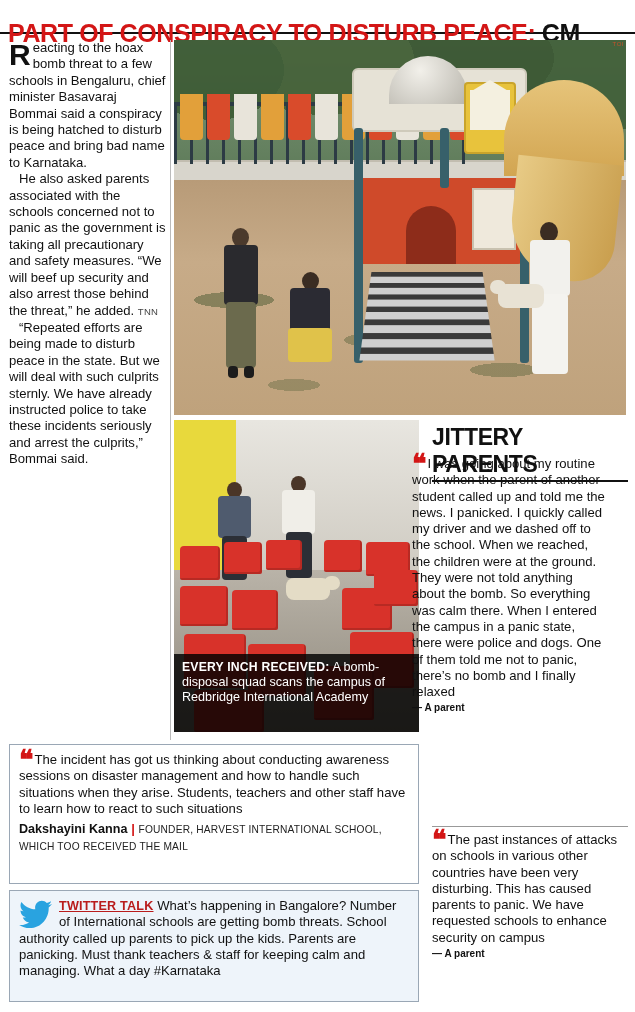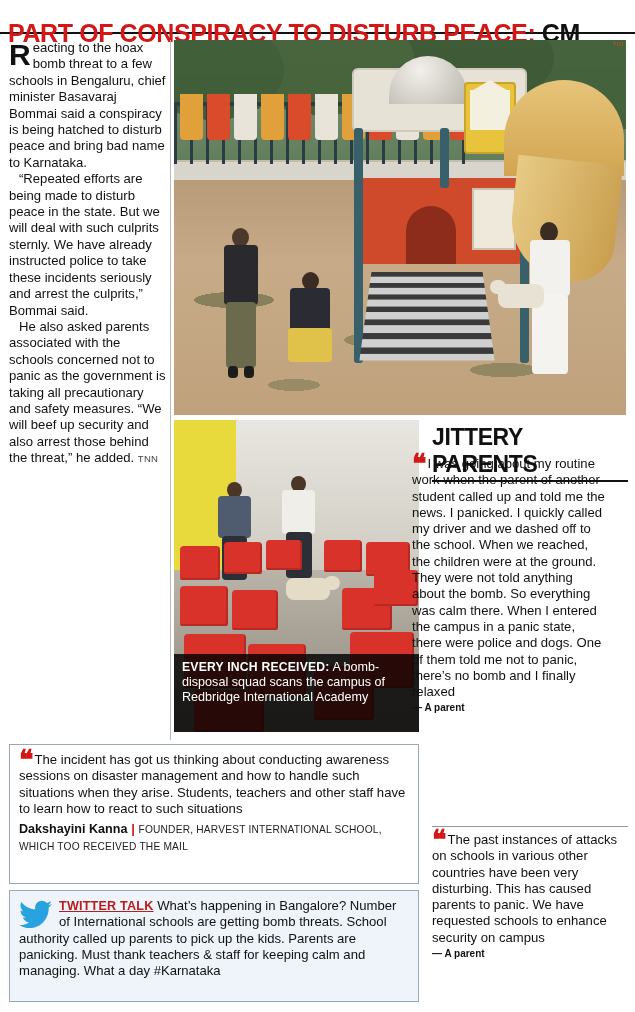--- a/index.html
+++ b/index.html
@@ -335,22 +335,22 @@
 
   <div class="headline-bar">
     <div class="headline">
       <span>PART OF CONSPIRACY TO DISTURB PEACE:</span>
       <span class="cm">CM</span>
     </div>
   </div>
 
   <div class="story-col">
     <p><span class="dropcap">R</span><span>eacting to the hoax bomb threat to a few schools in Bengaluru, chief minister Basavaraj Bommai said a conspiracy is being hatched to disturb peace and bring bad name to Karnataka.</span></p>
+    <p><span>He also asked parents associated with the schools concerned not to panic as the government is taking all precautionary and safety measures. “We will beef up security and also arrest those behind the threat,” he added.</span> <span class="tnn">TNN</span></p>
     <p>“Repeated efforts are being made to disturb peace in the state. But we will deal with such culprits sternly. We have already instructed police to take these incidents seriously and arrest the culprits,” Bommai said.</p>
-    <p><span>He also asked parents associated with the schools concerned not to panic as the government is taking all precautionary and safety measures. “We will beef up security and also arrest those behind the threat,” he added.</span> <span class="tnn">TNN</span></p>
   </div>
   <div class="col-rule"></div>
 
   <div class="photo-top">
     <div class="sky"></div>
     <div class="trees"></div>
     <div class="wall"></div>
     <div class="railing"></div>
     <div class="banner-row">
       <div class="flag" style="left:6px;background:#e2a03a"></div>

